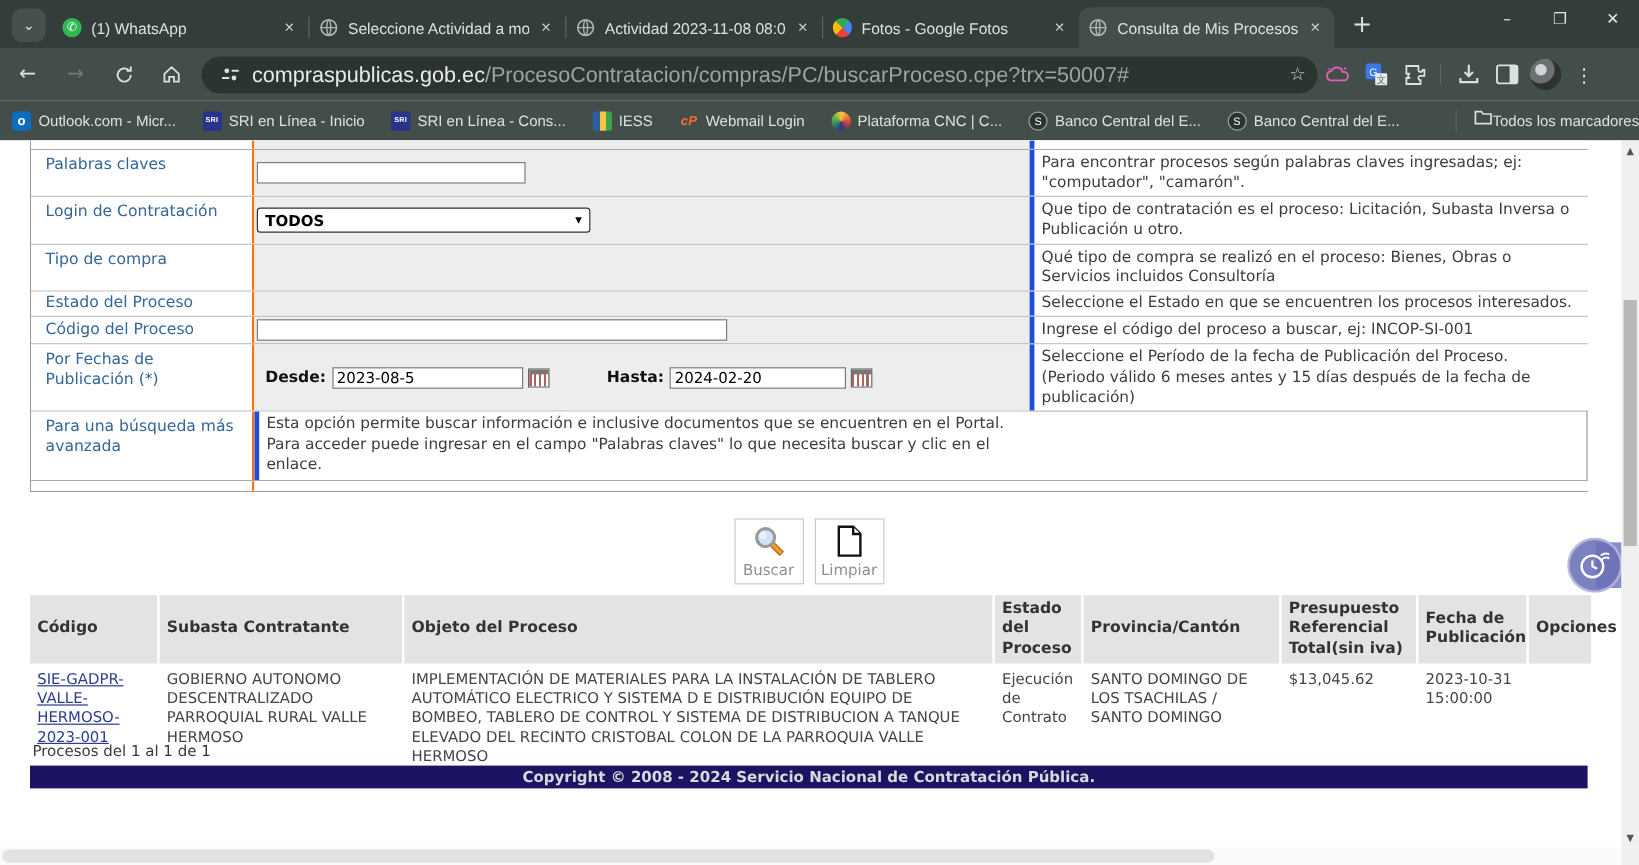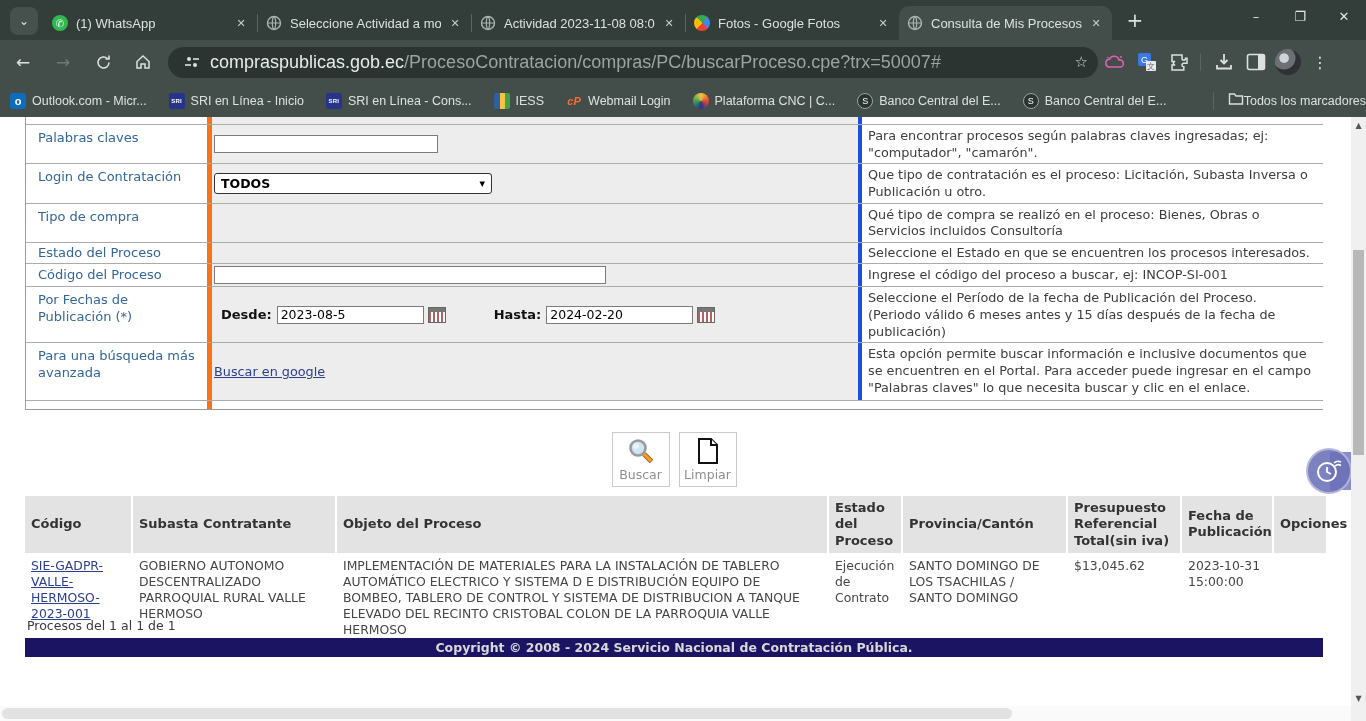--- a/index.html
+++ b/index.html
@@ -66,21 +66,21 @@
   .bm-sep { width:1px; height:18px; background:#5a6561; margin-right:14px; }
 
   
   #content { position:absolute; top:117px; left:0; width:1351px; height:589px;
     background:#fff; overflow:hidden; font-size:13px; color:#3d3d3d; }
 
   .form-table { position:absolute; left:25px; top:0; width:1298px;
     border:1px solid #9a9a9a; border-top:none; }
   .frow { display:grid; grid-template-columns:186px 646px 466px; border-top:1px solid #ababab; }
   .frow.sliver { border-top:none; height:7px; }
-  .fl { background:#fff; color:#336699; padding:5px 6px 2px 12px; border-right:5px solid #f97316;
+  .fl { background:#fff; color:#336699; padding:5px 6px 2px 12px; border-right:2px solid #f97316;
     line-height:1.25; }
   .fm { background:#ededed; display:flex; align-items:center; padding-left:2px; }
   .fh { background:#fff; border-left:4px solid #1d4ed8; padding:3px 8px 2px 6px;
     color:#3d3d3d; line-height:1.3; white-space:pre-line; font-size:12.8px; }
   .ti { height:18px; border:1px solid #7b7b7b; background:#fff; font-family:"DejaVu Sans",sans-serif;
     font-size:12.5px; padding:0 3px; }
   .sel { width:278px; height:21px; border:1px solid #333; border-radius:3px; background:#fff;
     display:flex; align-items:center; padding:0 6px; font-weight:bold; font-size:12.5px; color:#000;gap:44px; }
   .sel .chev { margin-left:auto; font-size:11px; }
   .date-label { font-weight:bold; color:#111; margin-right:5px; }
@@ -341,41 +341,38 @@
       <div class="fm">
           <input class="ti" style="width: 392px;">
         </div>
       <div class="fh" style="padding-top:3px">Ingrese el código del proceso a buscar, ej: INCOP-SI-001</div>
     </div>
 
     <div class="frow" style="min-height:38px">
       <div class="fl"><span>Por Fechas de Publicación (*)</span></div>
       <div class="fm" style="padding-left:9px">
         <span class="date-label">Desde:</span>
-        <input class="ti" style="width: 147px;" value="2023-08-5">
+        <input class="ti" style="width: 159px;" value="2023-08-5">
         <span class="cal-btn">
             <span class="cal-top"></span>
             <span class="cal-grid"></span>
           </span>
         <span class="date-label" style="margin-left:48px">Hasta:</span>
         <input class="ti" style="width: 147px;" value="2024-02-20">
         <span class="cal-btn">
             <span class="cal-top"></span>
             <span class="cal-grid"></span>
           </span>
       </div>
       <div class="fh">Seleccione el Período de la fecha de Publicación del Proceso.
 (Periodo válido 6 meses antes y 15 días después de la fecha de publicación)</div>
     </div>
 
     <div class="frow" style="min-height:58px">
       <div class="fl"><span>Para una búsqueda más avanzada</span></div>
-      <div class="fm">
-          <a class="glink" href="#">Buscar en google</a>
-        </div>
       <div class="fh">Esta opción permite buscar información e inclusive documentos que se encuentren en el Portal. Para acceder puede ingresar en el campo "Palabras claves" lo que necesita buscar y clic en el enlace.</div>
     </div>
 
     <div class="frow" style="min-height:9px">
       <div class="fl" style="padding:0"></div>
         <div class="fm" style="background:#fff"></div>
         <div class="fh" style="padding:0;border-left:none"></div>
     </div>
   </div>
 

